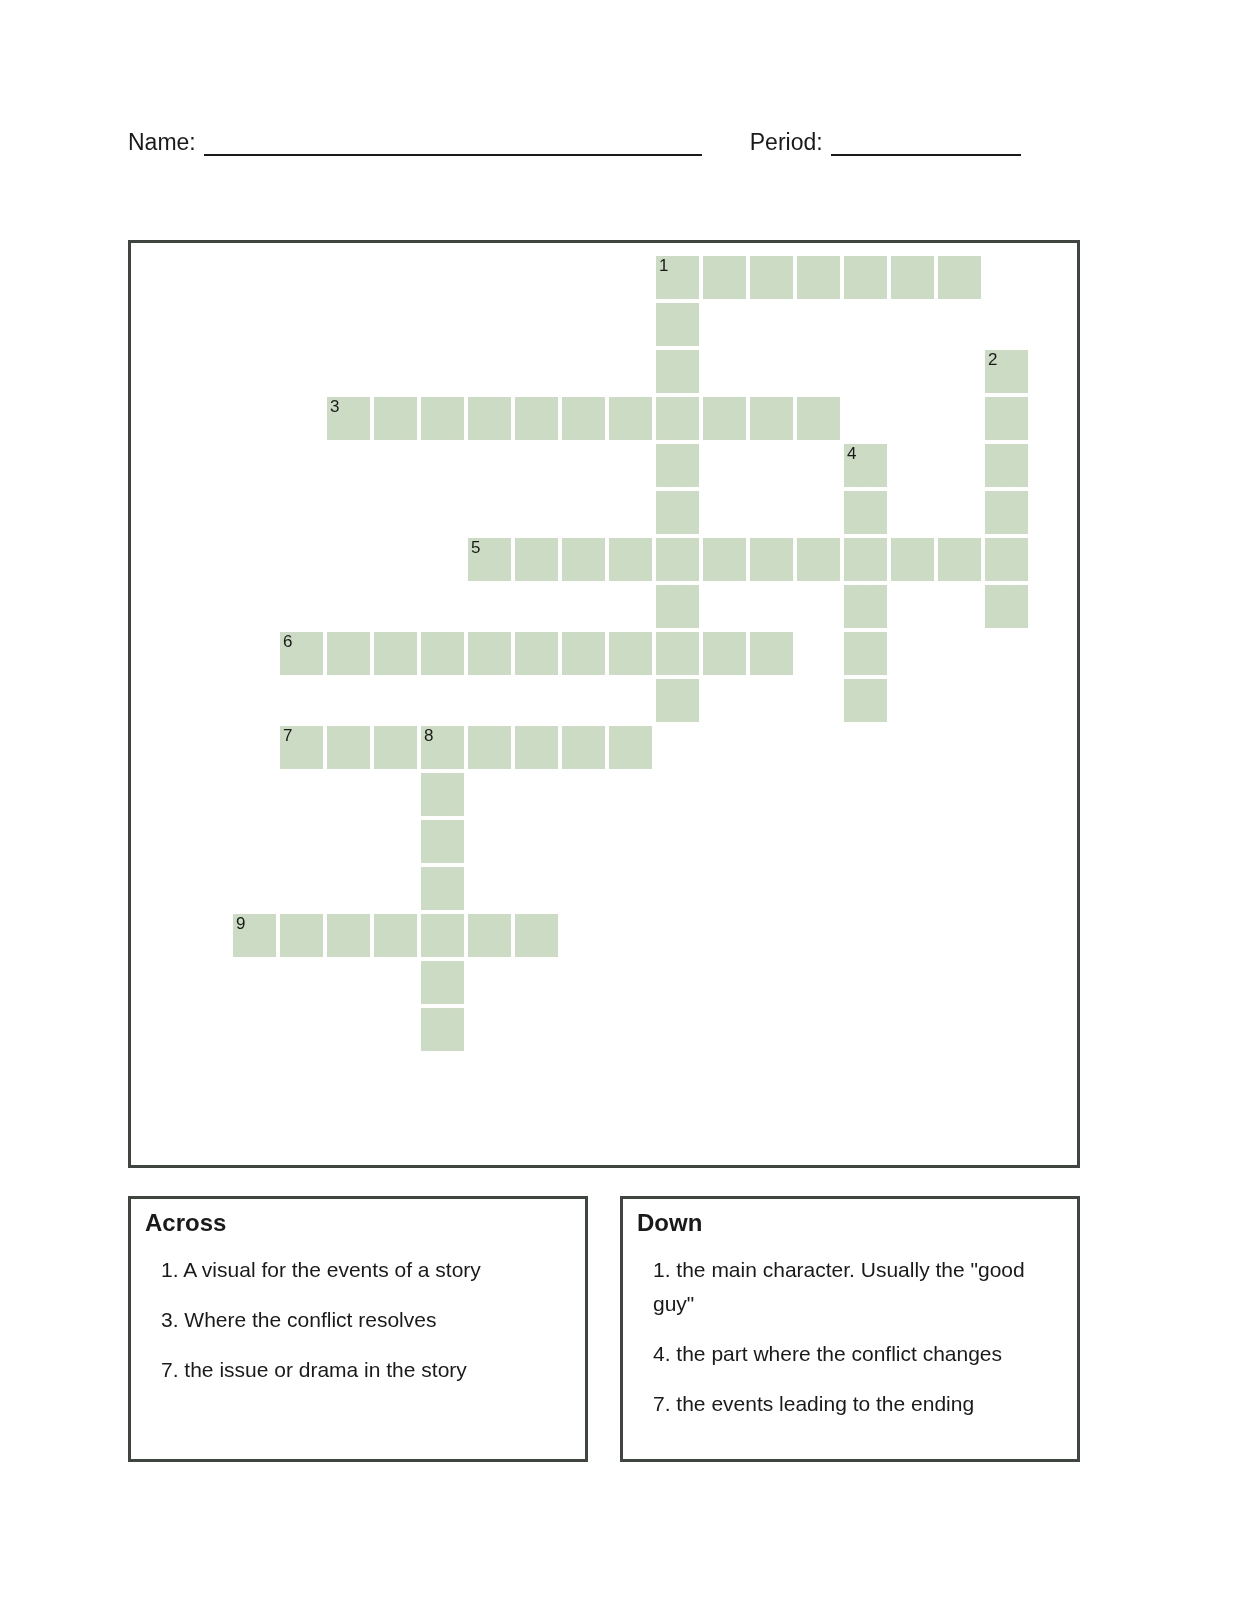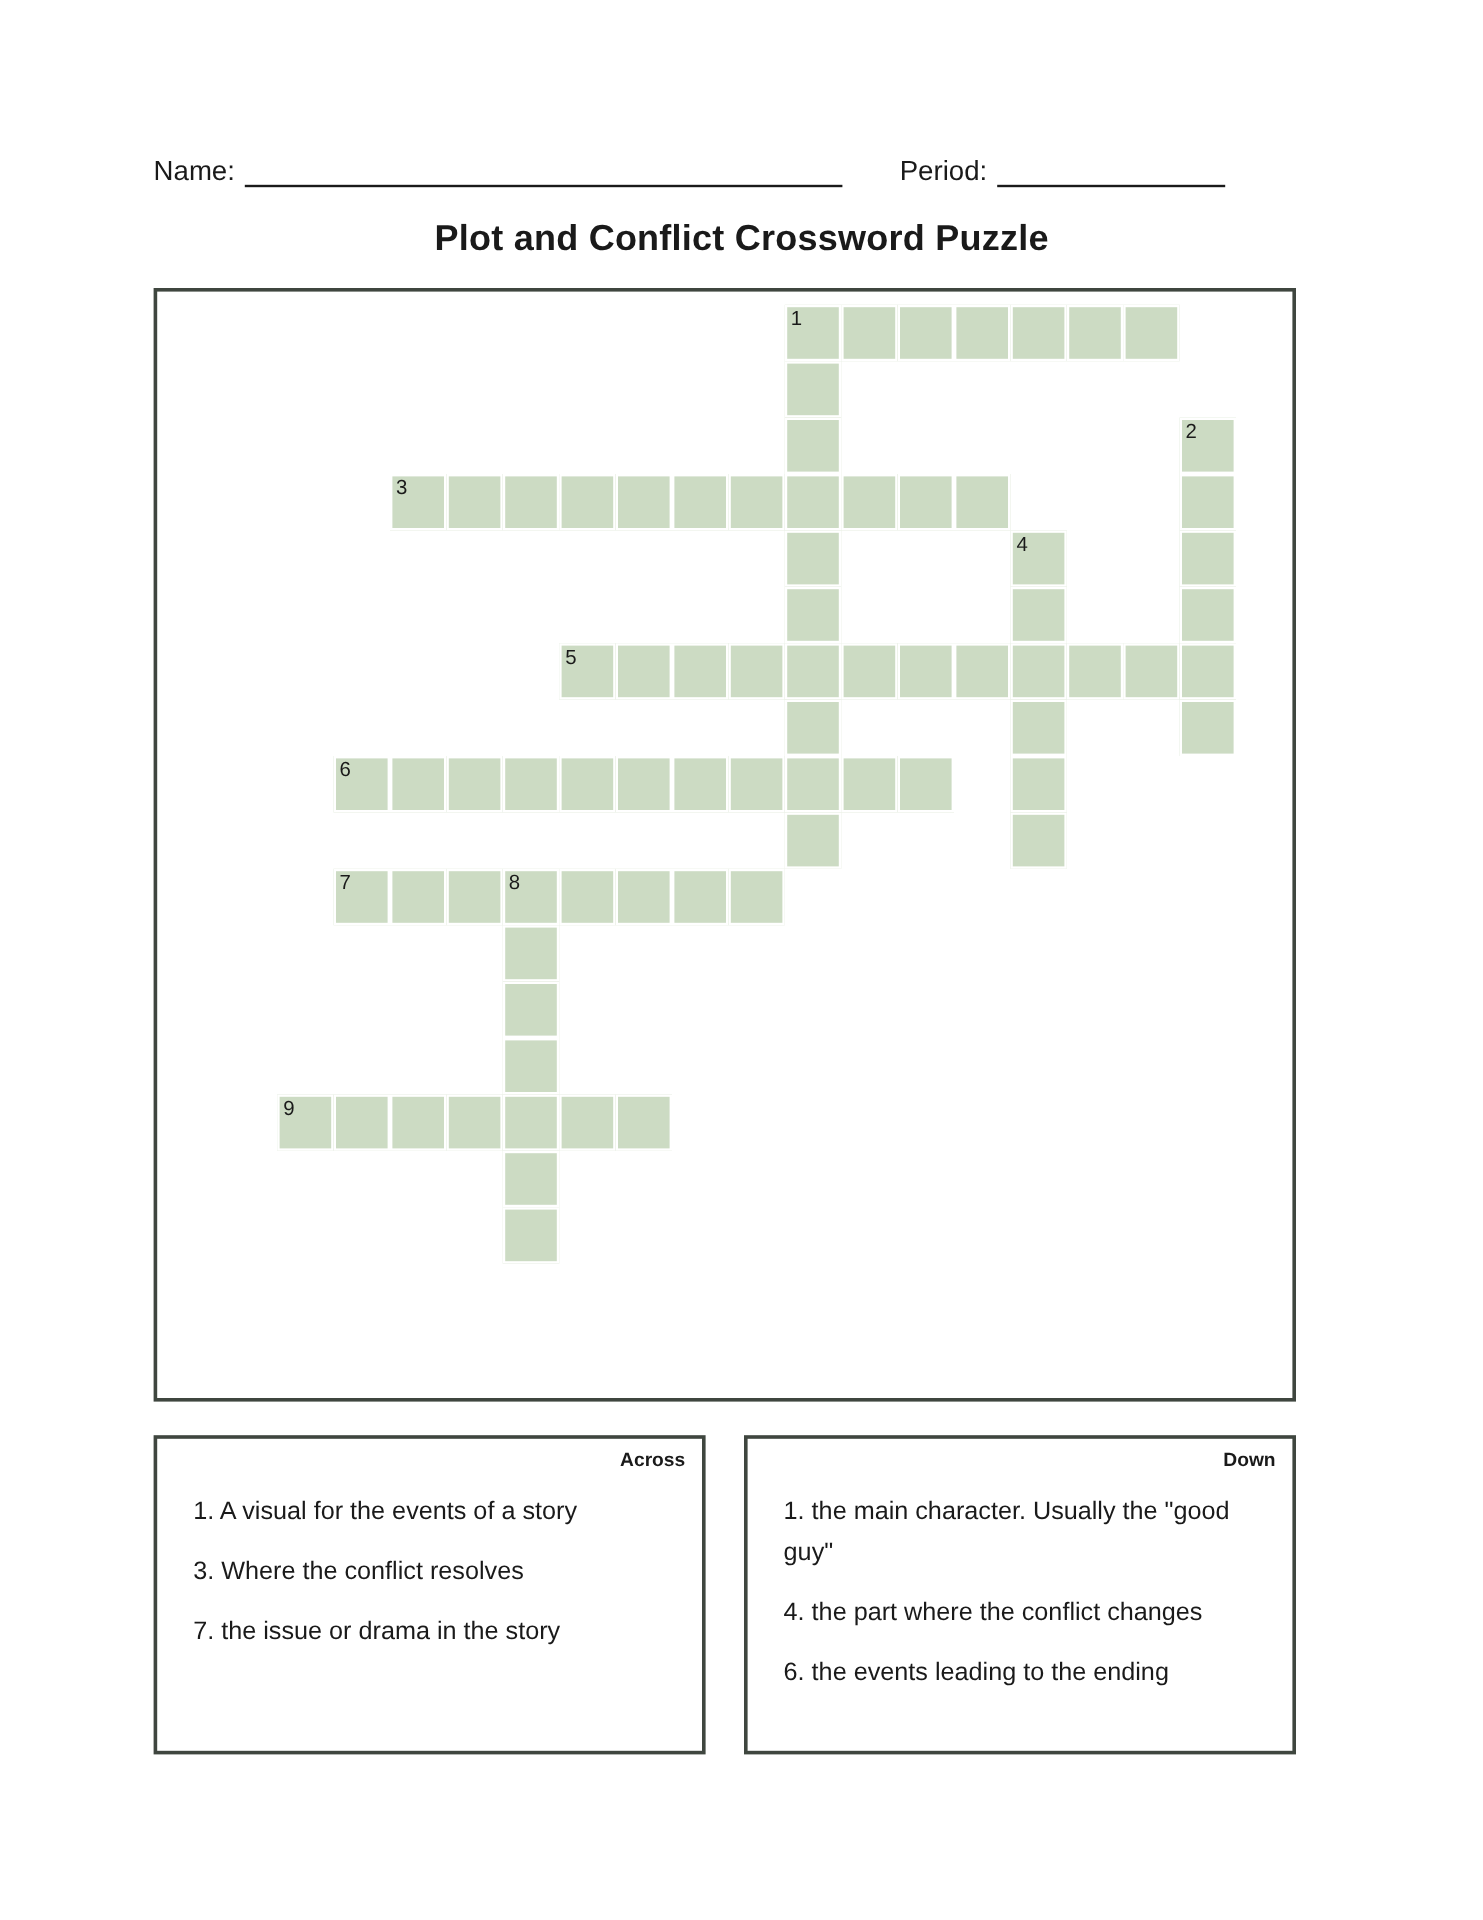--- a/index.html
+++ b/index.html
@@ -99,22 +99,22 @@
   .clue-box {
     position: absolute;
     border: 3px solid #3f463f;
     box-sizing: border-box;
     background: #ffffff;
     padding: 10px 14px 14px 14px;
   }
   #across-box { left: 128px; top: 1196px; width: 460px; height: 266px; }
   #down-box   { left: 620px; top: 1196px; width: 460px; height: 266px; }
   .clue-heading {
-    text-align: right;
-    font-size: 16px;
+    text-align: left;
+    font-size: 24px;
     font-weight: bold;
     margin-bottom: 6px;
   }
   .clue-list {
     list-style: none;
     margin: 0;
     padding: 0;
     font-size: 21px;
     line-height: 1.62;
   }
@@ -128,21 +128,20 @@
 
 <div class="page">
 
   <div class="header-row">
     <span class="name-label">Name:</span>
     <span class="name-rule"></span>
     <span class="period-label">Period:</span>
     <span class="period-rule"></span>
   </div>
 
-  <div class="title">Plot and Conflict Crossword Puzzle</div>
 
   <div class="grid-frame">
     <div class="grid-inner" id="grid-inner">
         <div class="cell" style="left: 523px; top: 11px;">
           <span class="num">1</span>
         </div>
         <div class="cell" style="left: 570px; top: 11px;"></div>
         <div class="cell" style="left: 617px; top: 11px;"></div>
         <div class="cell" style="left: 664px; top: 11px;"></div>
         <div class="cell" style="left: 711px; top: 11px;"></div>
@@ -244,17 +243,17 @@
         <li>3. Where the conflict resolves</li>
         <li>7. the issue or drama in the story</li>
       </ul>
   </div>
 
   <div class="clue-box" id="down-box">
     <div class="clue-heading">Down</div>
     <ul class="clue-list" id="down-list">
         <li>1. the main character. Usually the "good guy"</li>
         <li>4. the part where the conflict changes</li>
-        <li>6. the events leading to the ending</li>
+        <li>7. the events leading to the ending</li>
       </ul>
   </div>
 
 </div>
 
 </body></html>

